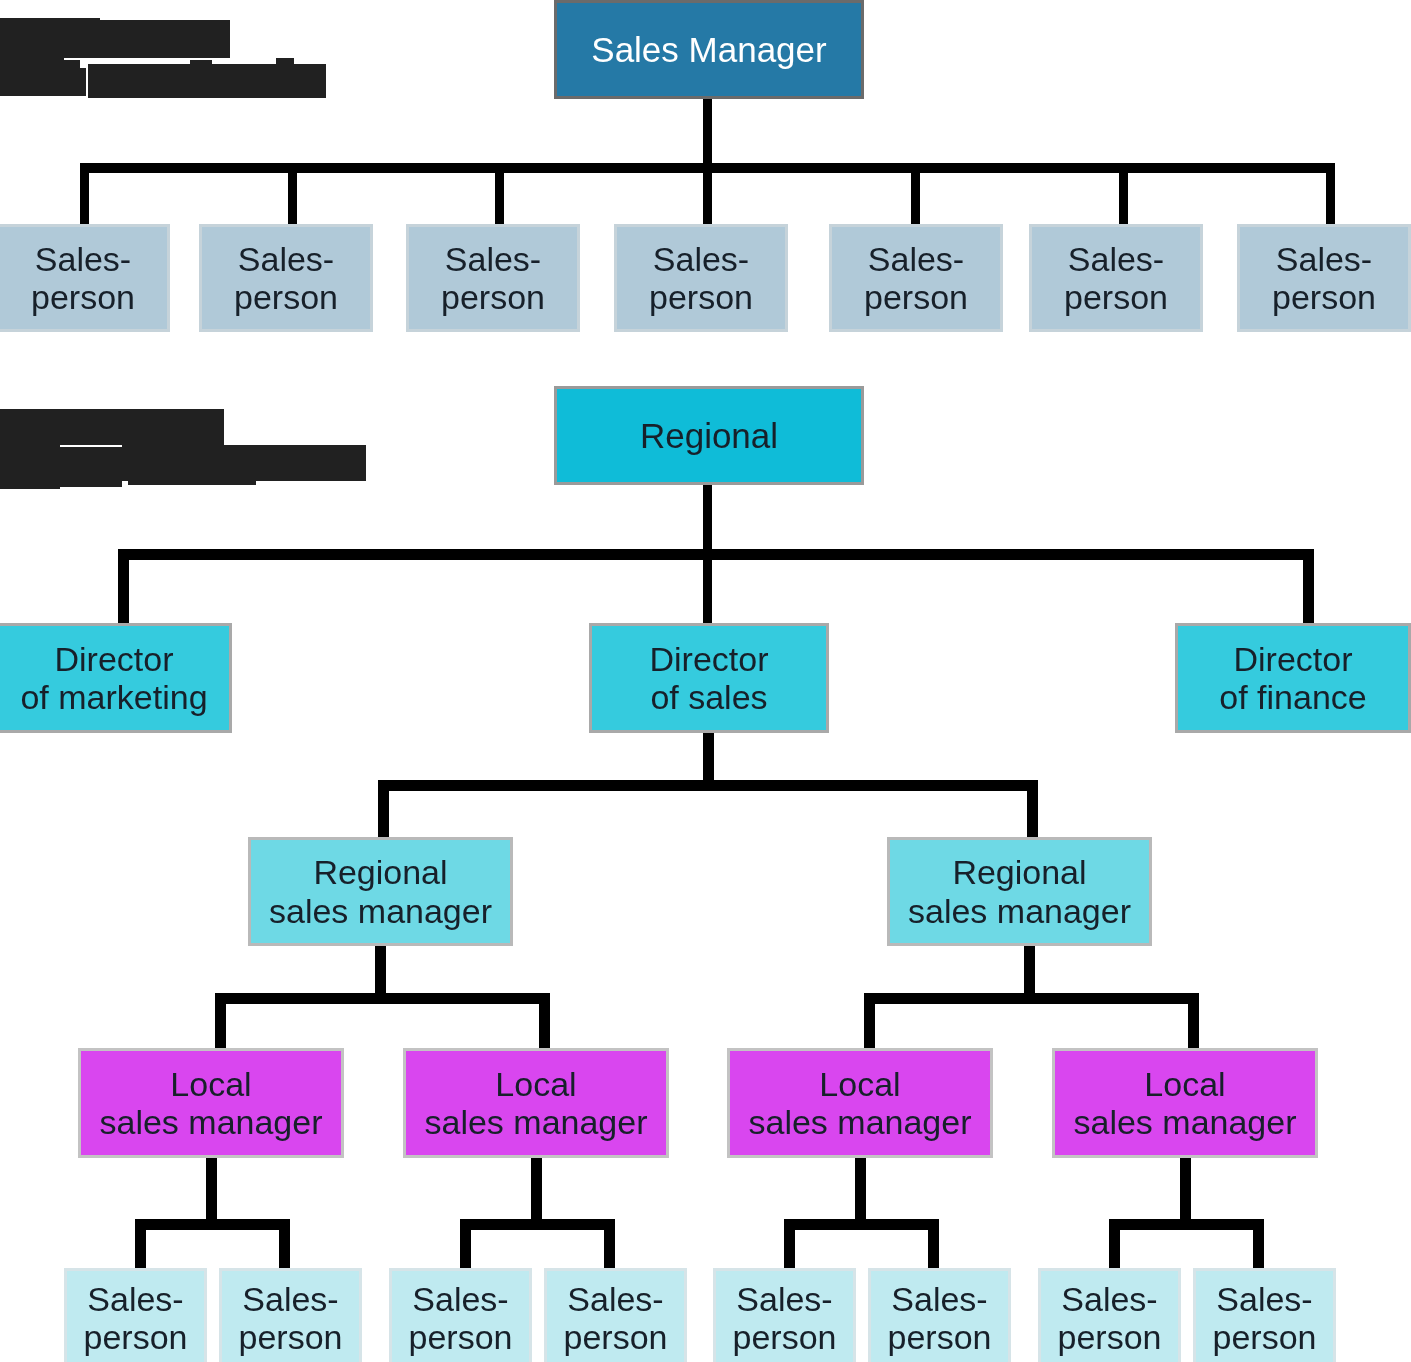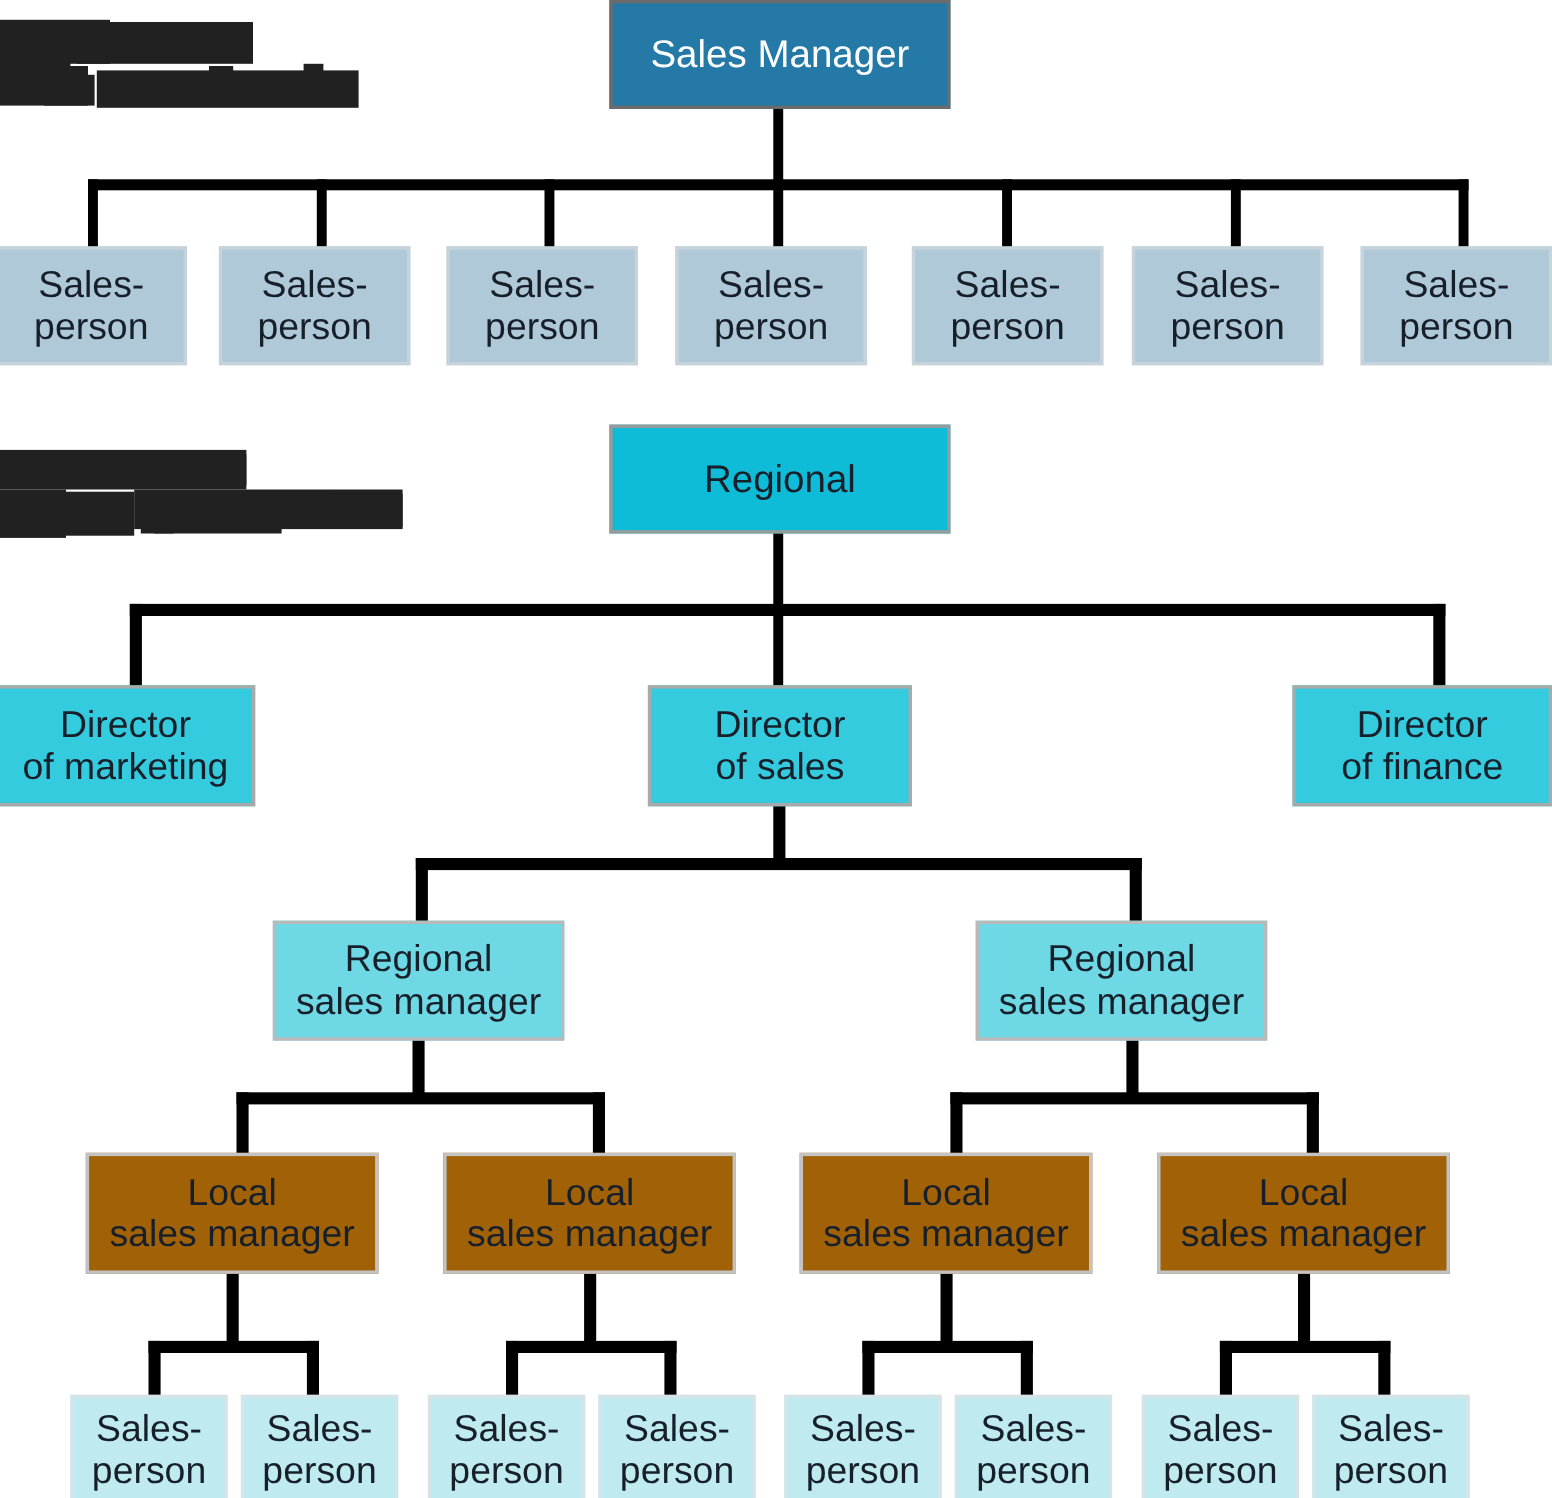--- a/index.html
+++ b/index.html
@@ -45,21 +45,21 @@
   }
   .node.director {
     background: #35cbde;
     border-color: #a9a9a9;
   }
   .node.regional {
     background: #6ed9e5;
     border-color: #b9b9b9;
   }
   .node.local {
-    background: #a16207;
+    background: #d946ef;
     border-color: #c3c3c3;
   }
   .node.sp-gray {
     background: #b0c9d8;
     border-color: #c6d3da;
   }
   .node.sp-pale {
     background: #bfeaf0;
     border-color: #d6e4e8;
   }

